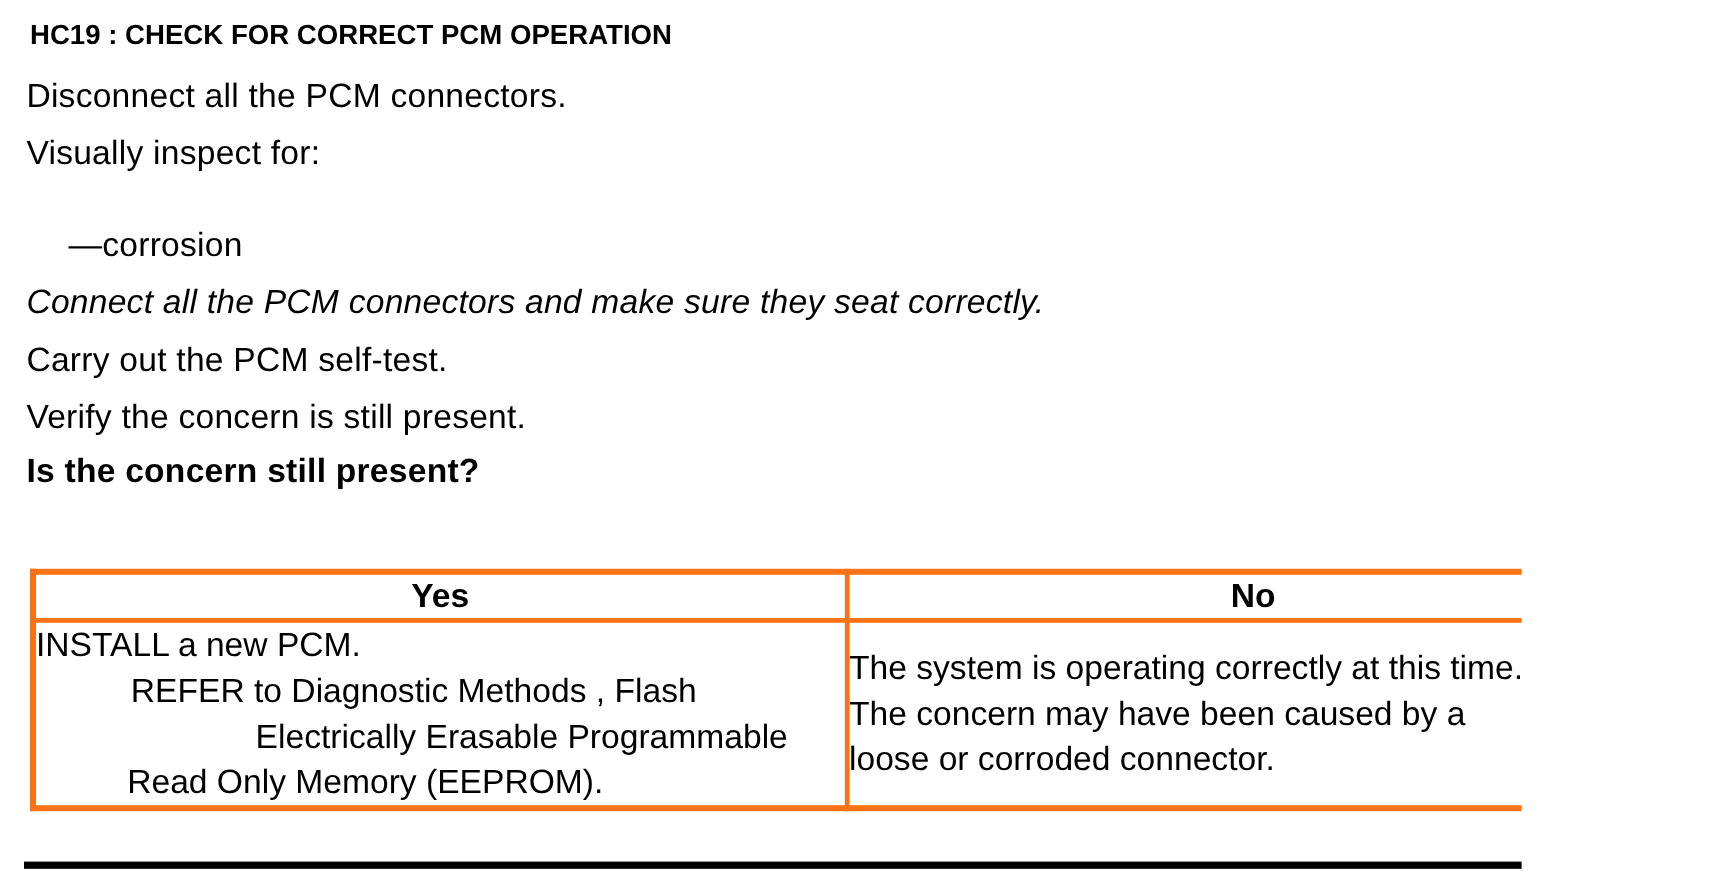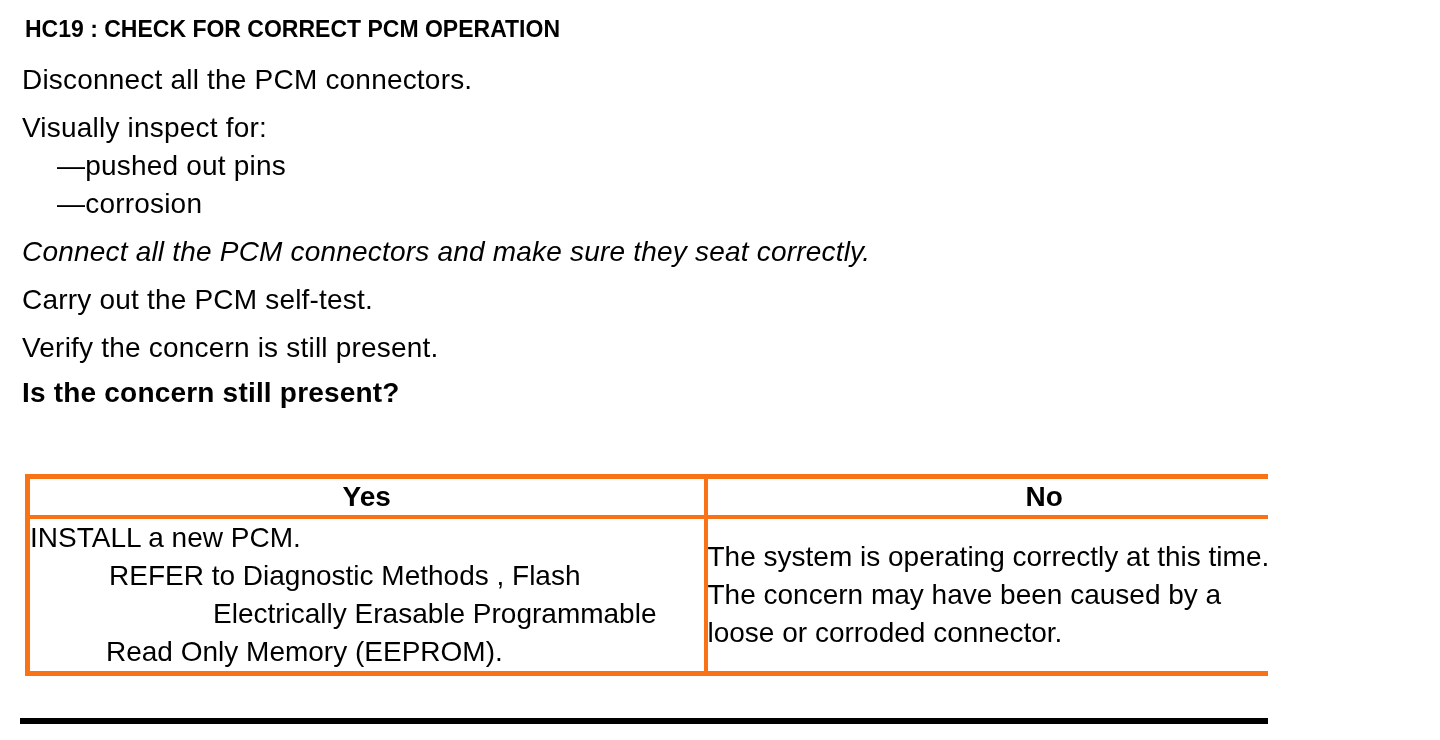--- a/index.html
+++ b/index.html
@@ -95,21 +95,20 @@
 </style>
 </head>
 <body>
 
 <div class="page">
 
   <div class="heading">HC19 : CHECK FOR CORRECT PCM OPERATION</div>
 
   <div class="step s1">Visually inspect for:</div>
   <div class="step s0">Disconnect all the PCM connectors.</div>
-  <div class="step sub s2">—pushed out pins</div>
   <div class="step sub s3">—corrosion</div>
   <div class="step s4">Connect all the PCM connectors and make sure they seat correctly.</div>
   <div class="step s5">Carry out the PCM self-test.</div>
   <div class="step s6">Verify the concern is still present.</div>
   <div class="step bold sq">Is the concern still present?</div>
 
   <table class="decision">
     <thead>
       <tr>
         <th>Yes</th>

